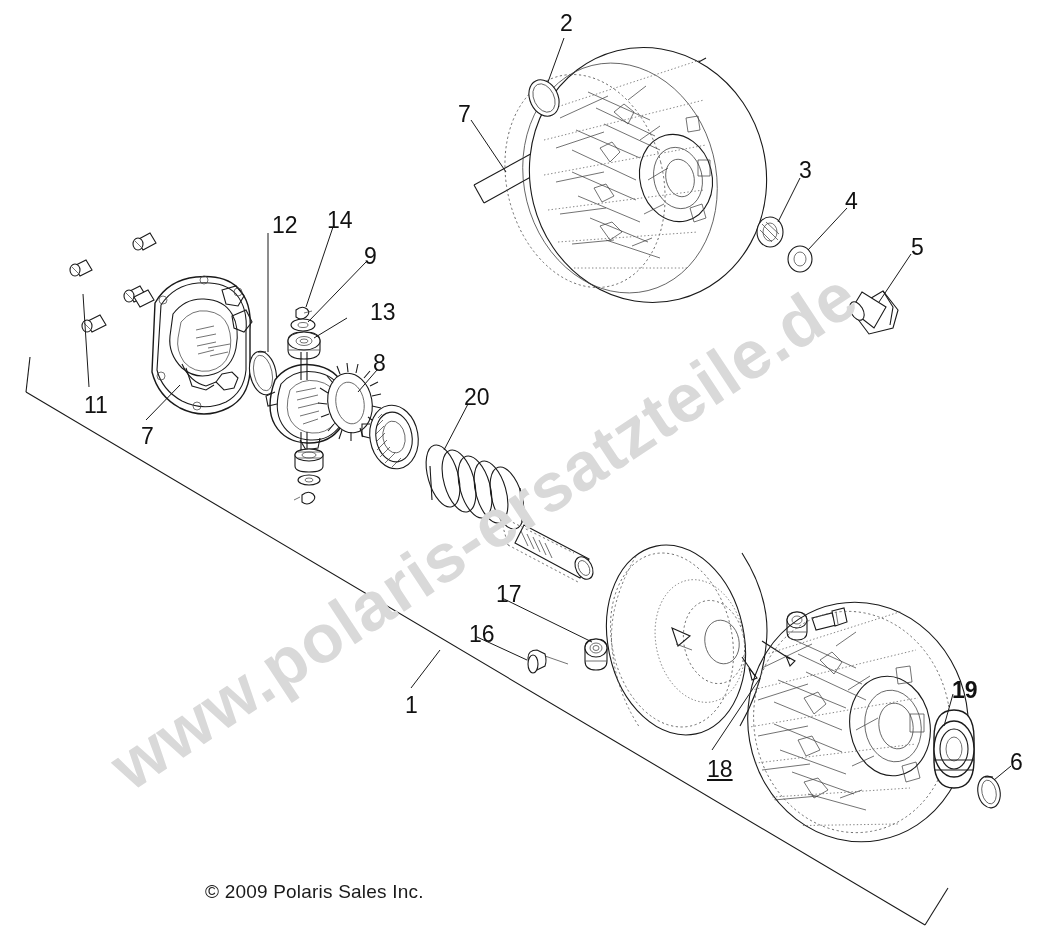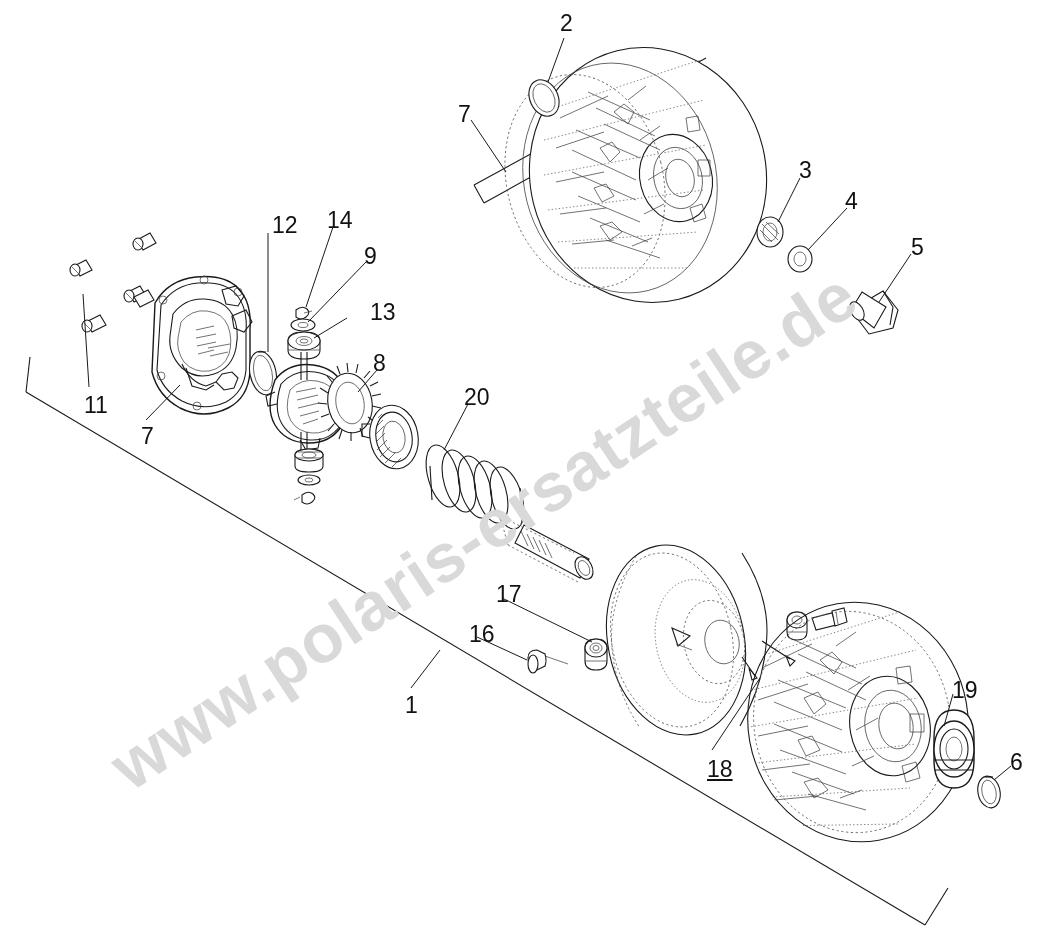--- a/index.html
+++ b/index.html
@@ -424,16 +424,17 @@
   <div class="callout" style="left:364px;top:245px;">9</div>
   <div class="callout" style="left:141px;top:425px;">7</div>
   <div class="callout" style="left:84px;top:394px;">11</div>
   <div class="callout" style="left:272px;top:214px;">12</div>
   <div class="callout" style="left:348px;top:301px;margin-left:22px;">13</div>
   <div class="callout" style="left:327px;top:209px;">14</div>
   <div class="callout" style="left:464px;top:386px;">20</div>
   <div class="callout" style="left:469px;top:623px;text-align:center;">16</div>
   <div class="callout" style="left:496px;top:583px;">17</div>
   <div class="callout" style="left:707px;top:758px;text-decoration:underline;">18</div>
-  <div class="callout" style="left:952px;top:679px;">19</div>
-
+  <div class="callout" style="left:952px;top:679px;font-weight:bold;">19</div>
+
+  <div class="copyright">© 2009 Polaris Sales Inc.</div>
 
 </div>
 
 </body></html>

